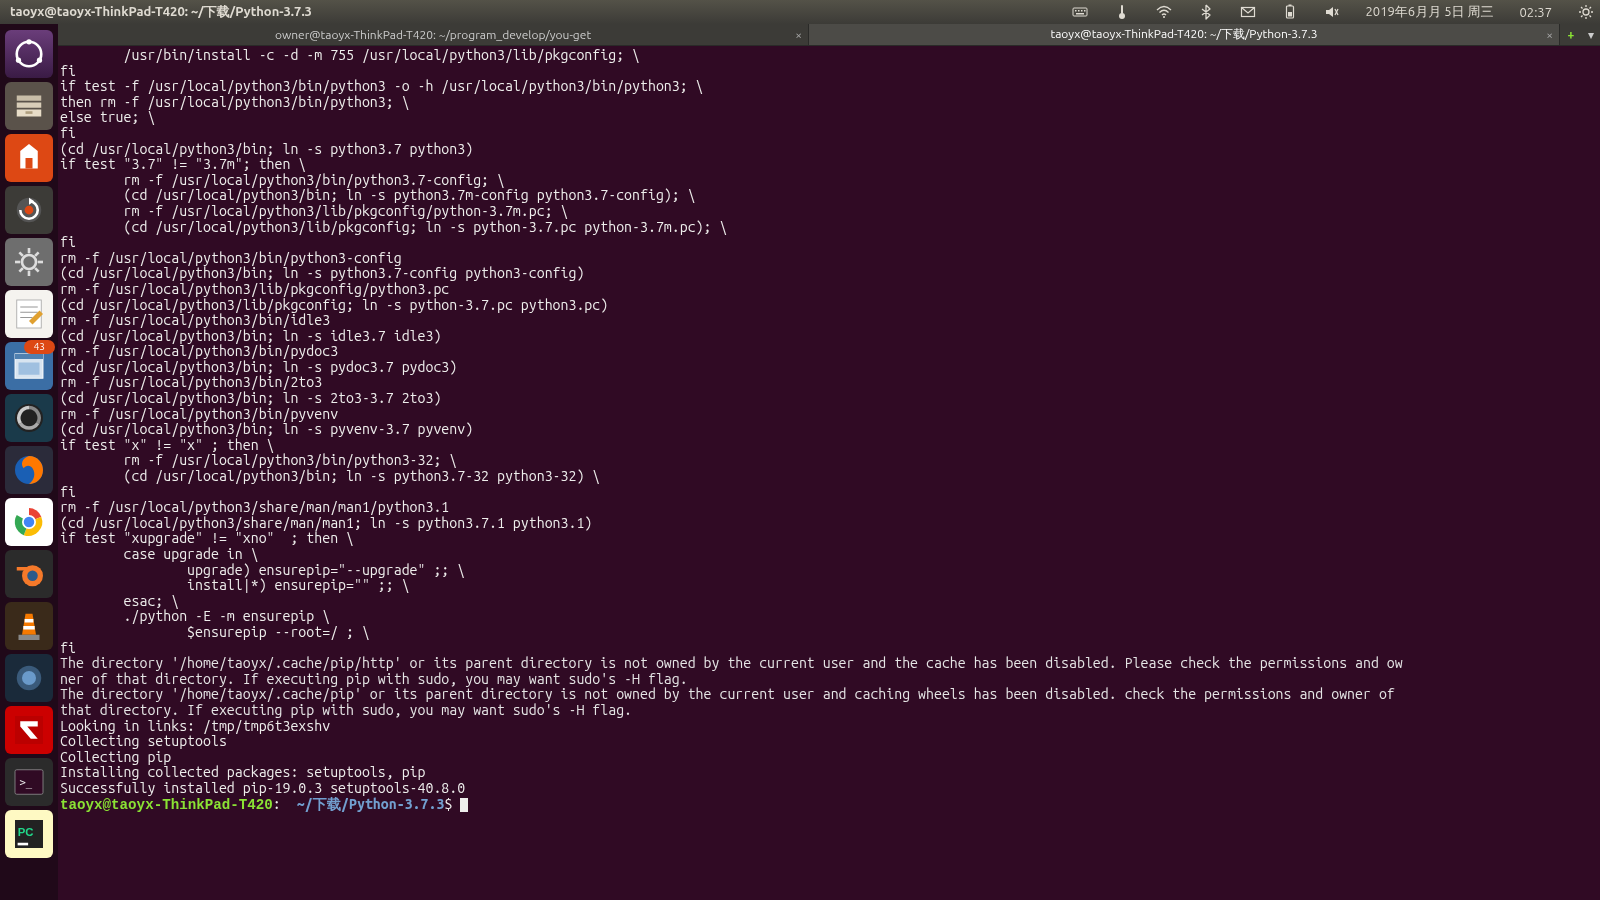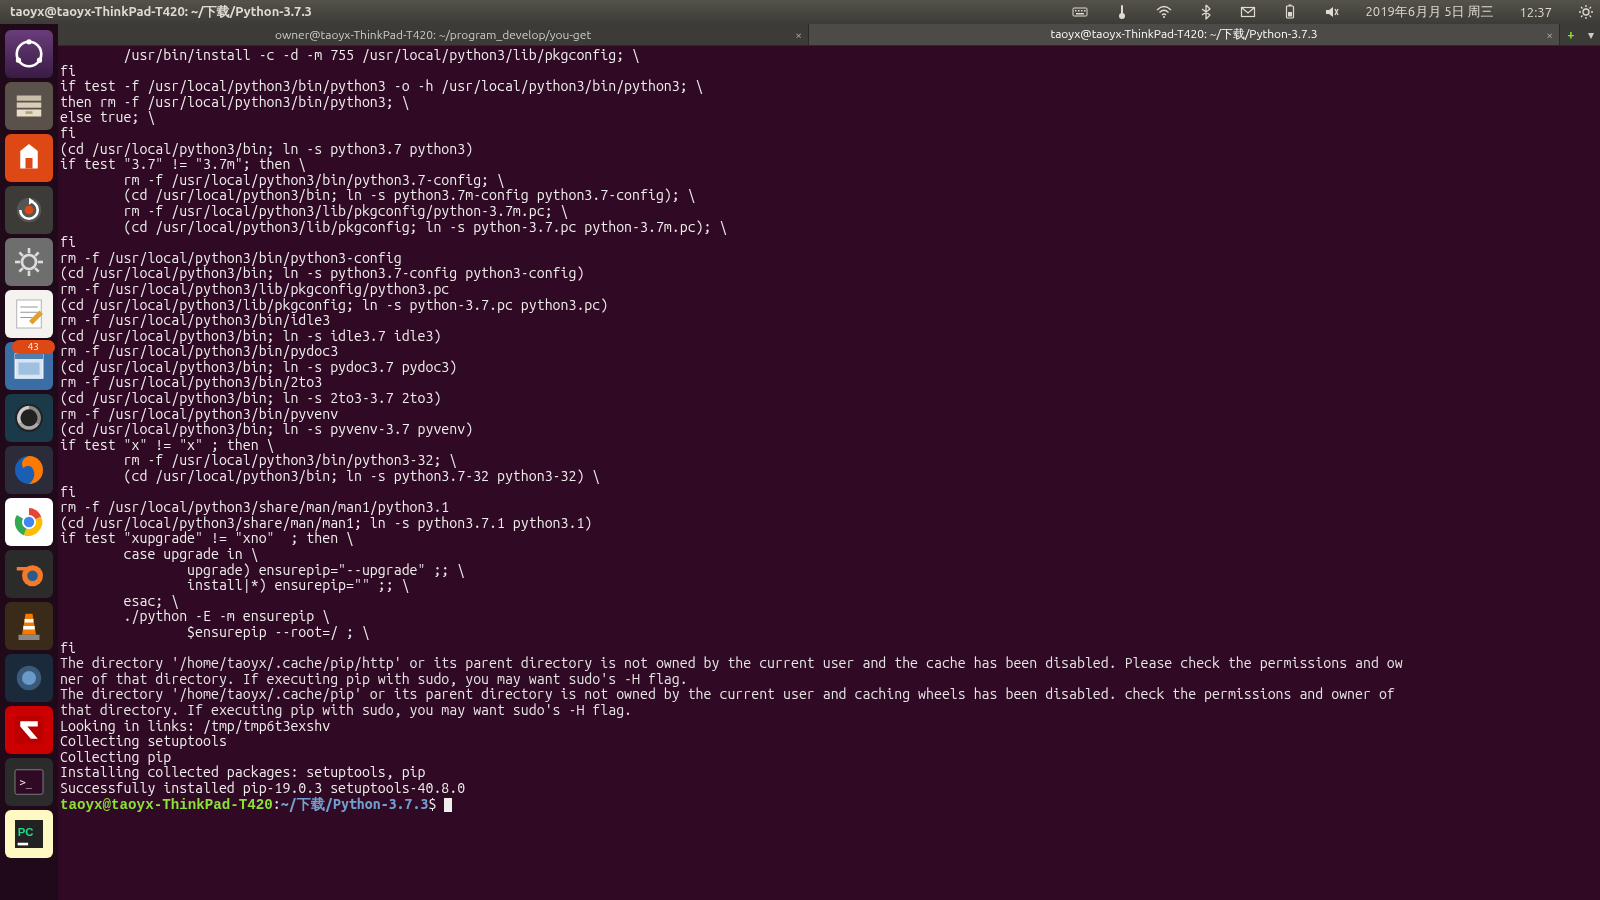--- a/index.html
+++ b/index.html
@@ -7,34 +7,34 @@
   
   .top-panel { height: 24px; background: linear-gradient(#545248,#3c3b37); color: #dfdbd2; display: flex; align-items: center; font-size: 13px; padding: 0 6px; }
   .top-panel .title { flex: 1; font-weight: bold; padding-left: 4px; }
   .top-panel .indicators { display: flex; gap: 26px; align-items: center; }
   .top-panel .indicators span { display: inline-flex; align-items: center; }
   .ind-icon { width: 16px; height: 16px; display:inline-block; }
   
   .launcher { position: absolute; left: 0; top: 24px; width: 58px; height: 876px; background: rgba(30,10,25,0.85); display: flex; flex-direction: column; align-items: center; padding-top: 6px; gap: 4px; }
   .launcher .tile { width: 48px; height: 48px; border-radius: 6px; display:flex; align-items:center; justify-content:center; position:relative; }
   .launcher .tile svg { width: 42px; height: 42px; }
-  .badge { position:absolute; top:-2px; right:-2px; background:#dd4814; color:#fff; font-size:10px; border-radius:8px; padding:0 16px; line-height:14px; }
+  .badge { position:absolute; top:-2px; right:-2px; background:#dd4814; color:#fff; font-size:10px; border-radius:8px; padding:0 10px; line-height:14px; }
   
   .term-area { position:absolute; left:58px; top:24px; right:0; bottom:0; background:#2c001e; display:flex; flex-direction:column; }
   .tabbar { height:22px; background:#3c3b37; display:flex; align-items:stretch; font-size:12px; color:#ccc; border-bottom:1px solid #2a2a28; }
   .tab { flex:1; display:flex; align-items:center; justify-content:center; gap:8px; border-right:1px solid #2a2a28; padding:0 8px; position:relative; }
   .tab.active { background:#4c4b47; color:#fff; }
   .tab .close { position:absolute; right:6px; color:#aaa; cursor:pointer; }
   .tab-add { width:22px; display:flex; align-items:center; justify-content:center; color:#8ae234; font-weight:bold; cursor:pointer; }
   .tab-menu { width:18px; display:flex; align-items:center; justify-content:center; color:#ccc; cursor:pointer; }
   .term-body { flex:1; background:#300a24; padding:2px 2px 2px 2px; overflow:hidden; }
   pre.term { font-family: "Ubuntu Mono","DejaVu Sans Mono",monospace; font-size:14.2px; line-height:15.6px; color:#eeeeec; white-space:pre; }
   pre.term .warn { color:#e5e5e5; }
   pre.term .user { color:#8ae234; font-weight:bold;font-family:Liberation Mono, monospace; }
-  pre.term .path { color:#729fcf; font-weight:bold; }
+  pre.term .path { color:#729fcf; font-weight:bold;margin-left:16px; }
   pre.term .cursor { display:inline-block; width:8px; height:14px; background:#eeeeec; vertical-align:text-bottom; }
 </style>
 </head>
 <body>
 
 <div class="top-panel">
   <div class="title">taoyx@taoyx-ThinkPad-T420: ~/下载/Python-3.7.3</div>
   <div class="indicators">
     <span>
         <svg class="ind-icon" viewBox="0 0 16 16">
@@ -79,21 +79,21 @@
         </svg>
       </span>
     <span>
         <svg class="ind-icon" viewBox="0 0 16 16">
           <path d="M2 6 L5 6 L9 3 L9 13 L5 10 L2 10 Z" fill="#dfdbd2"></path>
           <line x1="11" y1="5" x2="14" y2="11" stroke="#dfdbd2" stroke-width="1.2"></line>
           <line x1="14" y1="5" x2="11" y2="11" stroke="#dfdbd2" stroke-width="1.2"></line>
         </svg>
       </span>
     <span>2019年6月月 5日 周三</span>
-    <span>12:37</span>
+    <span>02:37</span>
     <span>
         <svg class="ind-icon" viewBox="0 0 16 16">
           <circle cx="8" cy="8" r="3" fill="none" stroke="#dfdbd2" stroke-width="1.3"></circle>
           <g stroke="#dfdbd2" stroke-width="1.3">
             <line x1="8" y1="1" x2="8" y2="3"></line>
             <line x1="8" y1="13" x2="8" y2="15"></line>
             <line x1="1" y1="8" x2="3" y2="8"></line>
             <line x1="13" y1="8" x2="15" y2="8"></line>
             <line x1="3" y1="3" x2="4.5" y2="4.5"></line>
             <line x1="11.5" y1="11.5" x2="13" y2="13"></line>

